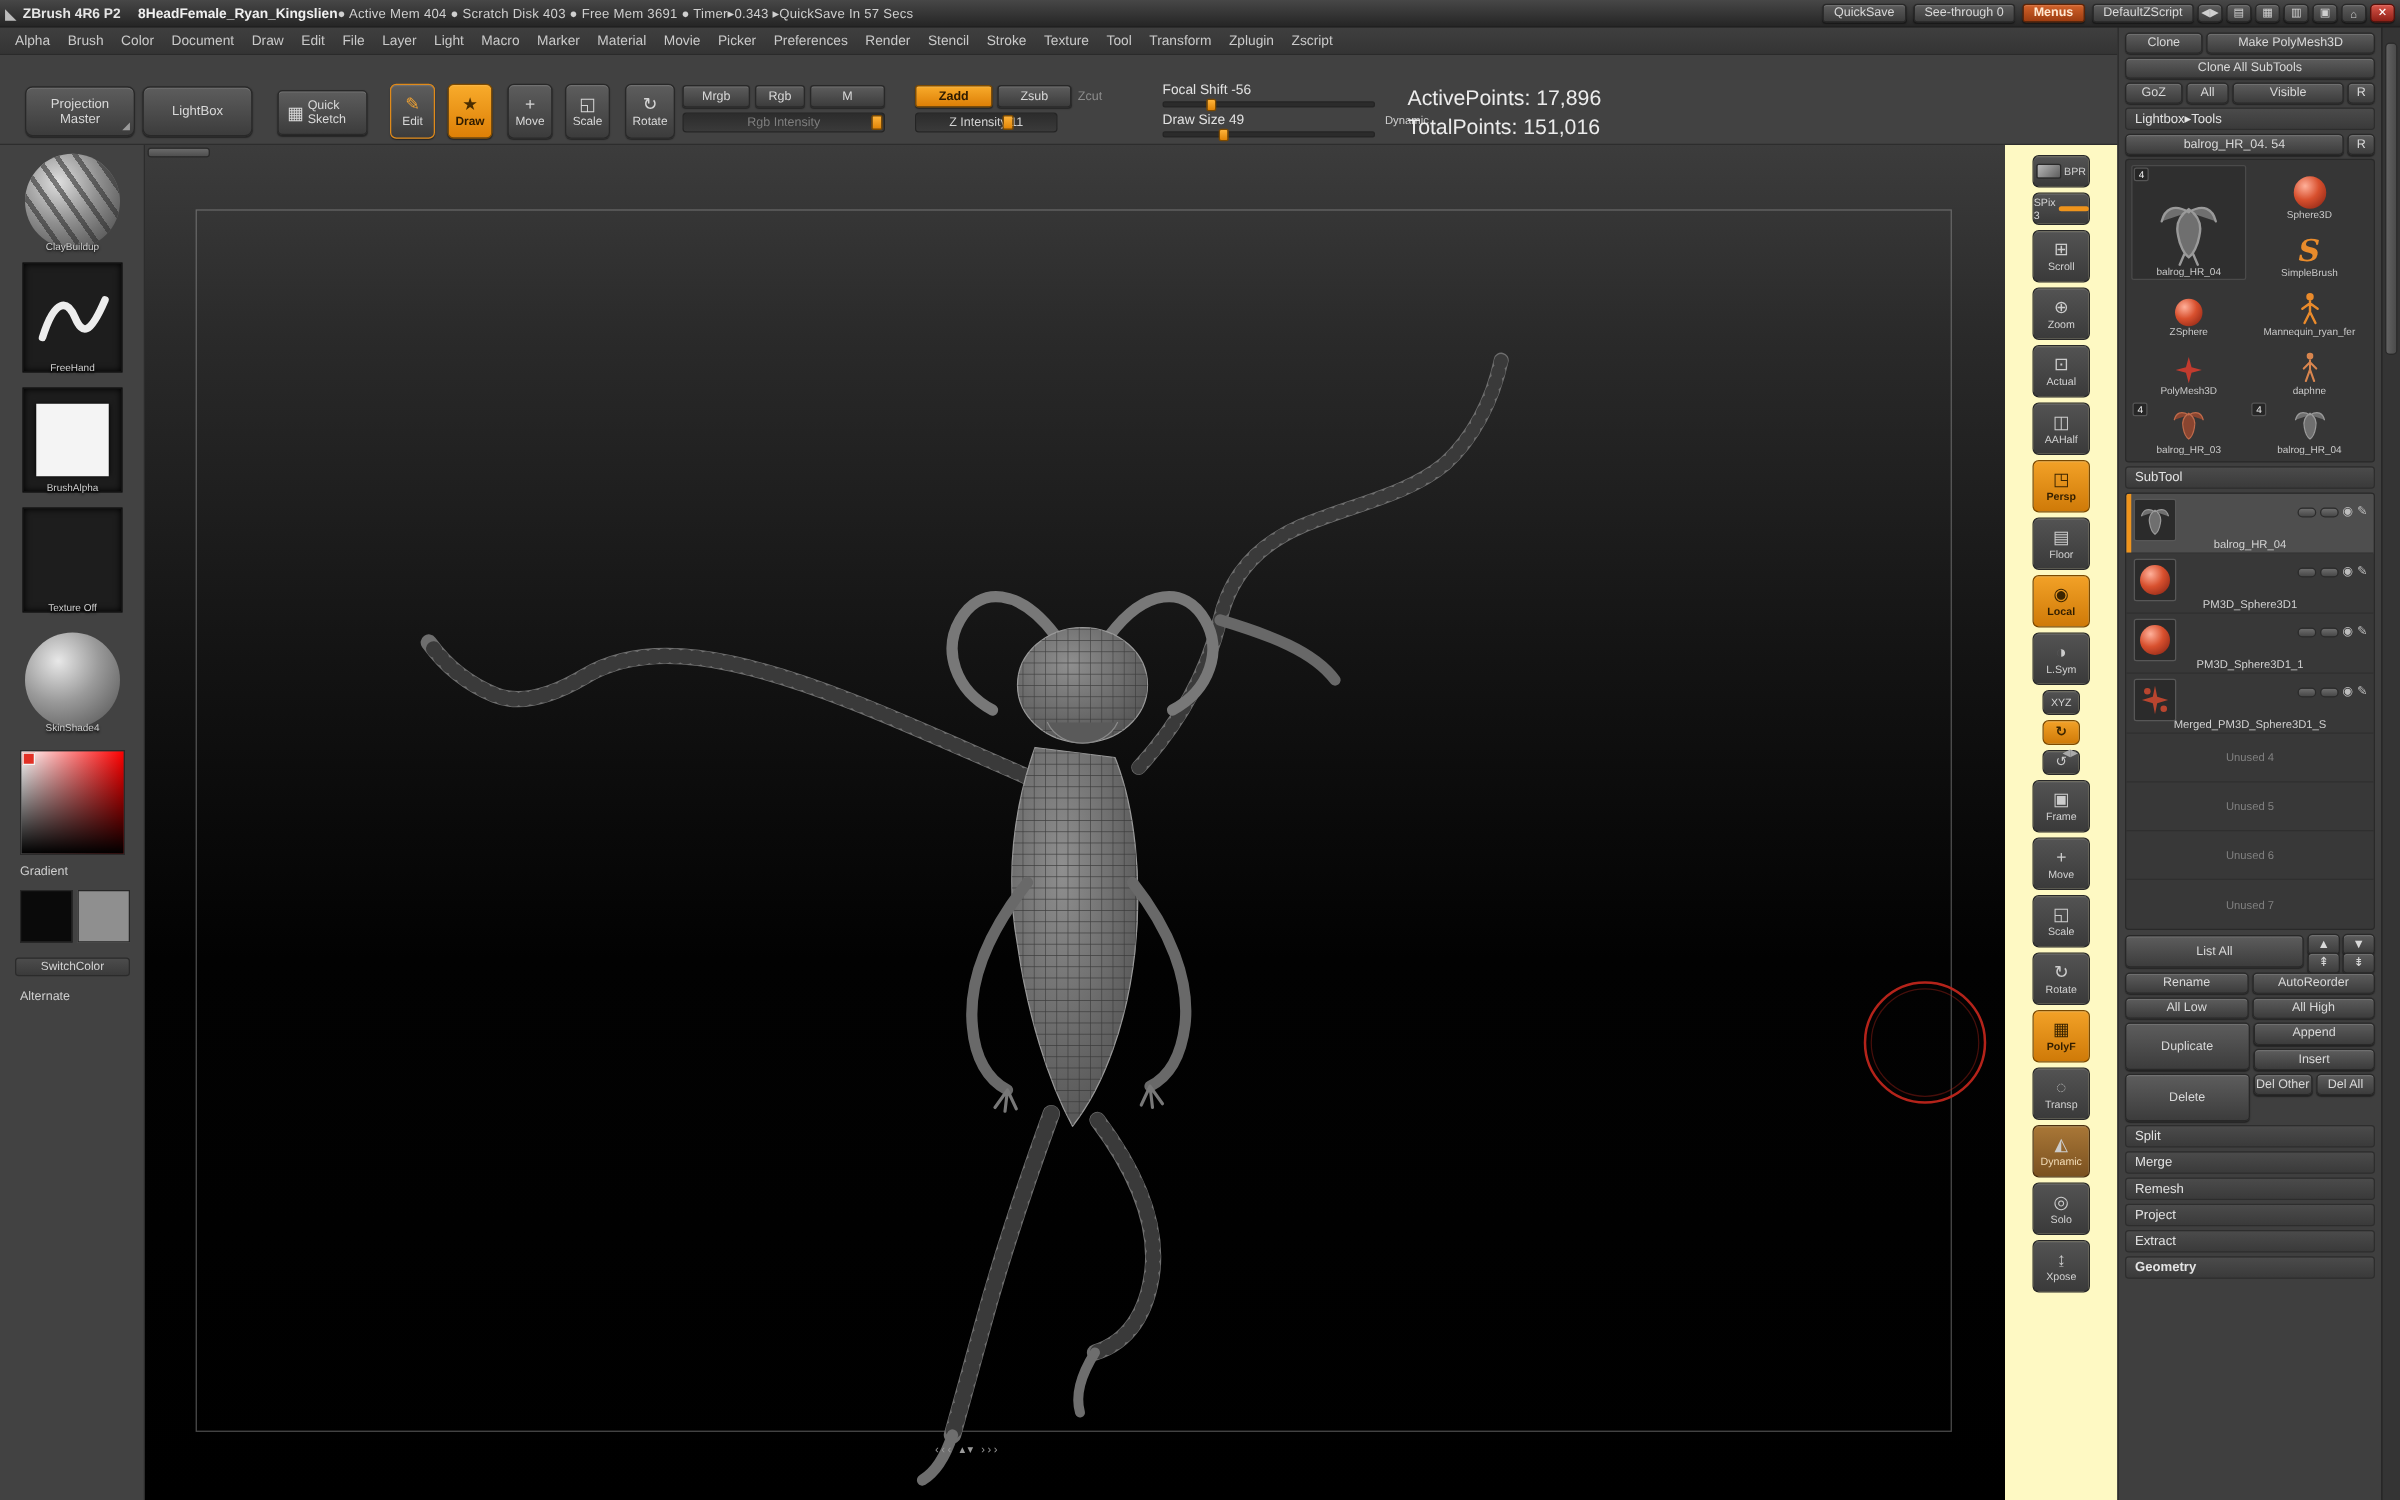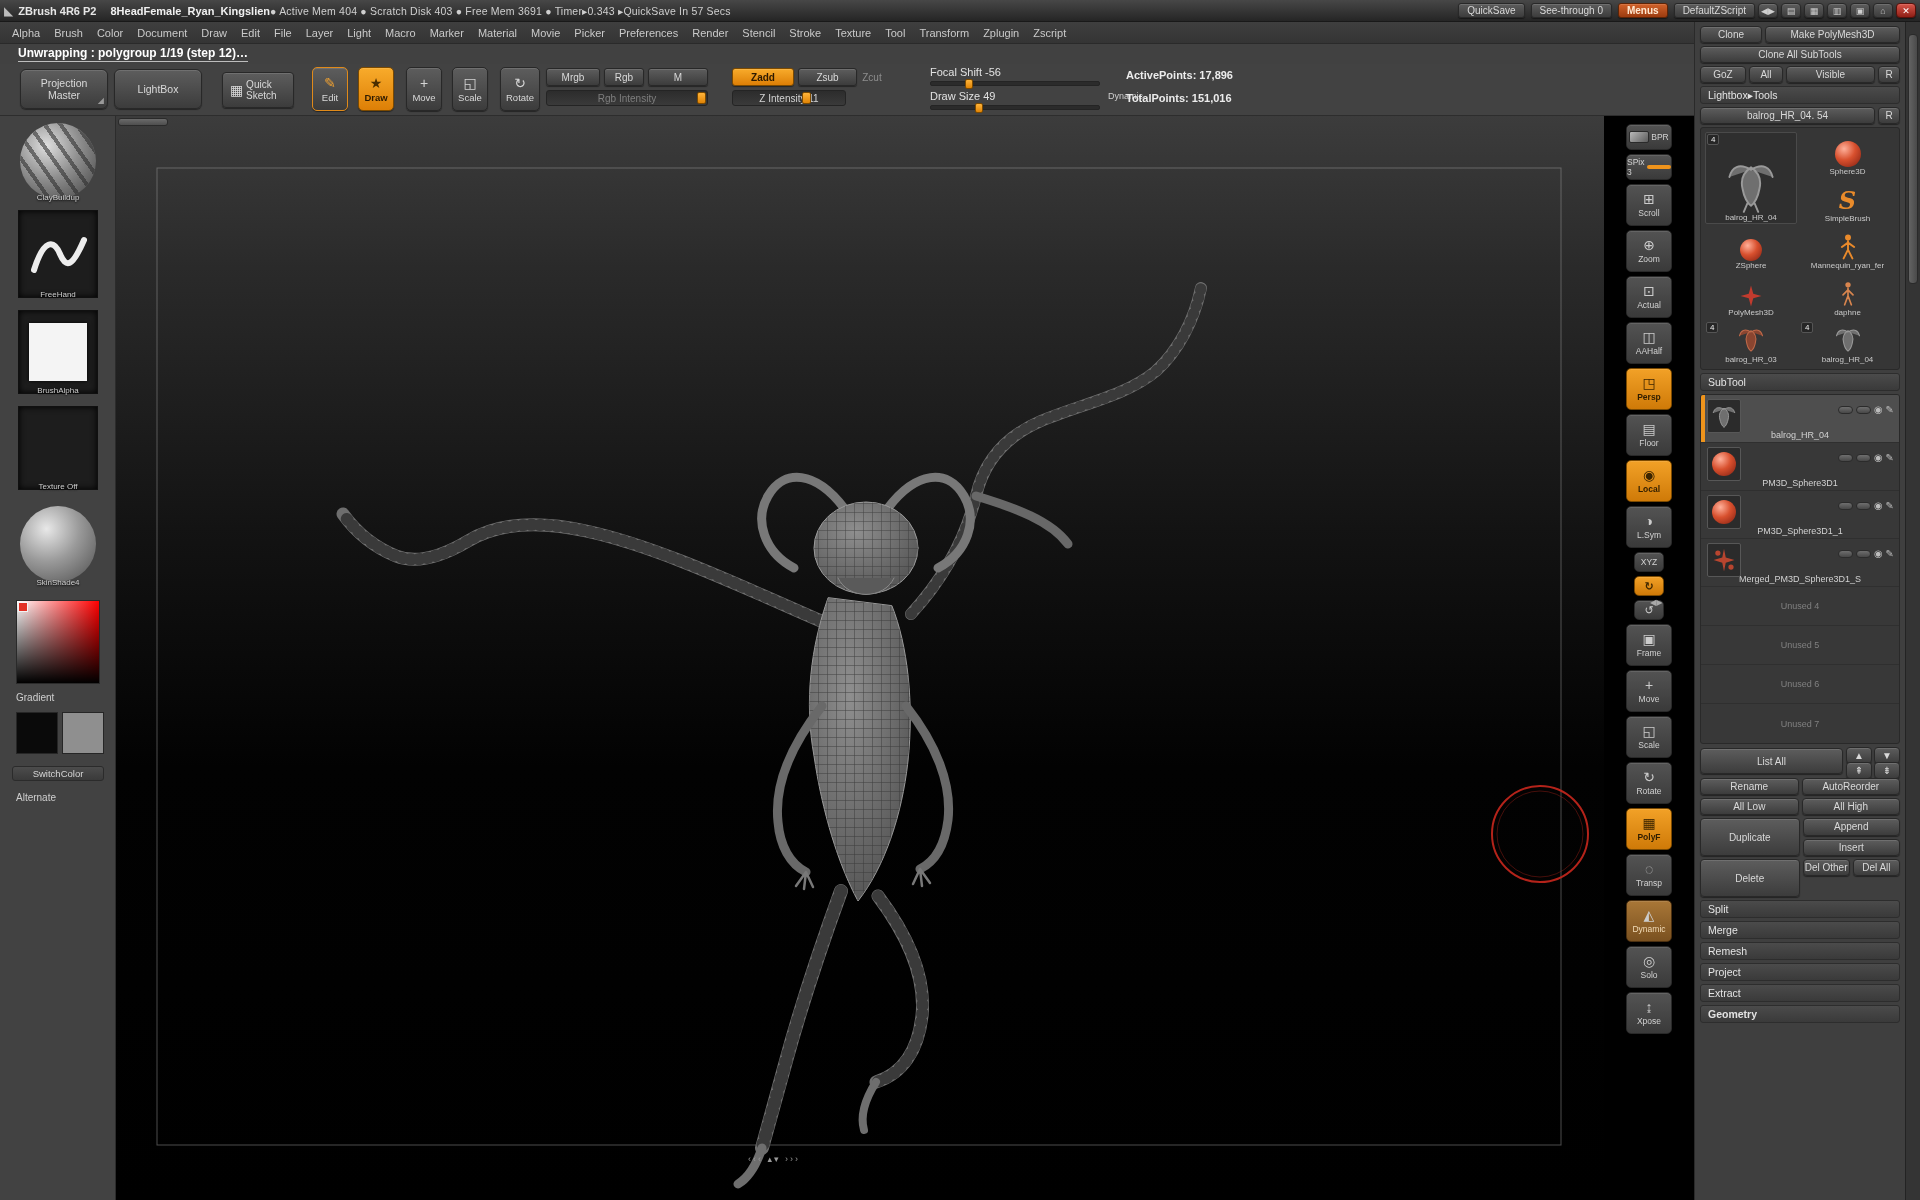--- a/index.html
+++ b/index.html
@@ -48,21 +48,21 @@
   .tool.orangeb{background:linear-gradient(#f8ab2b,#dd7f06);color:#2e1b00;border-color:#7c4a00;font-weight:bold}
   .tool.orangeb .tic{color:#4a2d00}
   .chip{height:18px;padding:0 8px;font-size:10px;border-radius:3px}
   .slider{position:relative;background:linear-gradient(#2c2c2c,#3a3a3a);border:1px solid #242424;border-radius:3px;height:16px;
           font-size:10px;color:#d3d3d3;display:flex;align-items:center;justify-content:center}
   .slider.dim{color:#7e7e7e}
   .handle{position:absolute;top:1px;width:9px;height:12px;background:linear-gradient(#ffb43a,#e08406);border:1px solid #7c4a00;border-radius:2px}
   .lbl{font-size:11px;color:#e2e2e2}
   .track{position:relative;height:5px;background:#2b2b2b;border:1px solid #242424;border-radius:2px}
   .track .handle{top:-3px;height:10px;width:8px}
-  .points{font-size:11px;color:#ececec;font-weight:bold}
+  .points{font-size:17px;color:#ececec;font-weight:normal}
   .tiny{font-size:9px;color:#cfcfcf}
 
   
   .leftcol{position:absolute;left:0;top:116px;width:116px;bottom:0;background:#424242;border-right:1px solid #2c2c2c}
   .leftcol .ab{position:absolute}
   .pthumb{position:relative;width:84px;display:flex;align-items:center;justify-content:center}
   .plabel{position:absolute;bottom:1px;left:0;right:0;text-align:center;font-size:8px;color:#cfcfcf;text-shadow:0 1px 2px #000}
   .sphere{width:76px;height:76px;border-radius:50%;
           background:radial-gradient(circle at 35% 30%,#e8e8e8 0%,#9a9a9a 45%,#4c4c4c 100%)}
   .sphere.clay{background:radial-gradient(circle at 35% 30%,#dedede 0%,#8f8f8f 45%,#414141 100%);position:relative;overflow:hidden}
@@ -79,21 +79,21 @@
   .plainlabel{font-size:10px;color:#cfcfcf}
 
   
   .canvas{position:absolute;left:116px;top:116px;width:1488px;height:1084px;
           background:linear-gradient(180deg,#3c3c3c 0%,#2a2a2a 14%,#131313 38%,#020202 60%,#000 100%);overflow:hidden}
   .canvas svg{position:absolute;left:0;top:0}
   .hstub{position:absolute;left:2px;top:2px;width:50px;height:8px;background:linear-gradient(#6a6a6a,#4e4e4e);border-radius:3px;border:1px solid #2a2a2a}
   .pager{position:absolute;left:632px;top:1038px;font-size:9px;color:#9a9a9a;letter-spacing:2px}
 
   
-  .rail{position:absolute;left:1604px;top:116px;width:90px;bottom:0;background:#000000;display:flex;flex-direction:column;
+  .rail{position:absolute;left:1604px;top:116px;width:90px;bottom:0;background:#fef9c3;display:flex;flex-direction:column;
         align-items:center;padding-top:8px;gap:4px}
   .railbtn{width:46px;height:42px;background:linear-gradient(#535353,#3a3a3a);border:1px solid #292929;border-radius:5px;
            display:flex;flex-direction:column;align-items:center;justify-content:center;gap:1px;font-size:8.5px;color:#d2d2d2;cursor:pointer;
            box-shadow:inset 0 1px 0 rgba(255,255,255,.1)}
   .railbtn .ric{font-size:14px;line-height:15px;color:#cccccc}
   .railbtn.orange{background:linear-gradient(#f2a127,#cf7a08);color:#311e00;font-weight:bold;border-color:#7c4a00}
   .railbtn.orange .ric{color:#3c2500}
   .railbtn.halforange{background:linear-gradient(#a97737,#7a5120);color:#f2dcb8;border-color:#4c3010}
   .railbtn.smallb{height:22px;flex-direction:row;gap:2px}
   .railbtn.micro{width:30px;height:20px}
@@ -181,23 +181,20 @@
     <span class="mi">Render</span>
     <span class="mi">Stencil</span>
     <span class="mi">Stroke</span>
     <span class="mi">Texture</span>
     <span class="mi">Tool</span>
     <span class="mi">Transform</span>
     <span class="mi">Zplugin</span>
     <span class="mi">Zscript</span>
   </div>
 
-  <div class="statusline">
-    <span>Unwrapping : polygroup 1/19  (step 12)…</span>
-  </div>
 
   <div class="shelf">
     <div class="btn bigbtn ab" style="left:20px;top:5px">
       <span style="white-space:normal;width:70px">Projection Master</span>
       <span class="ab" style="right:3px;bottom:1px;font-size:8px;color:#9a9a9a">◢</span>
     </div>
     <div class="btn bigbtn ab" style="left:114px;top:5px">
       <span>LightBox</span>
     </div>
     <div class="btn ab" style="left:222px;top:8px;width:72px;height:36px;font-size:10px;line-height:11px">

